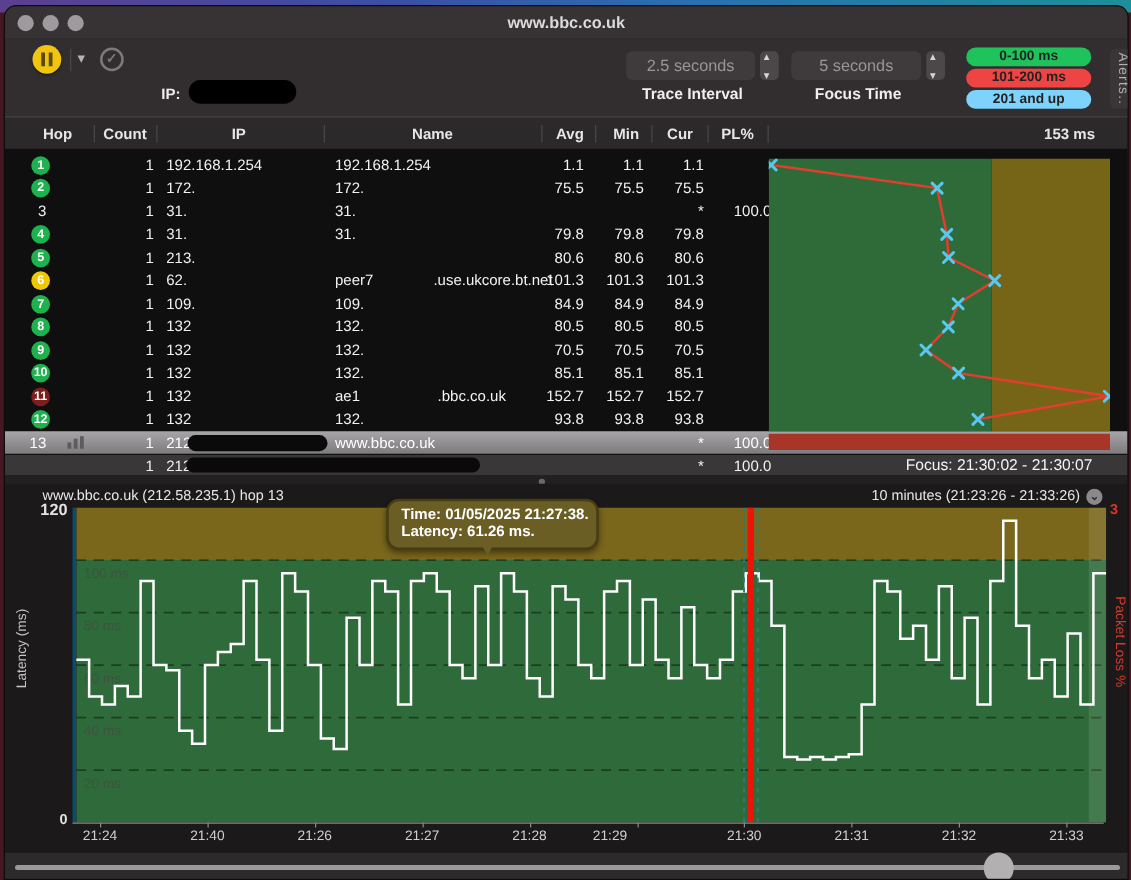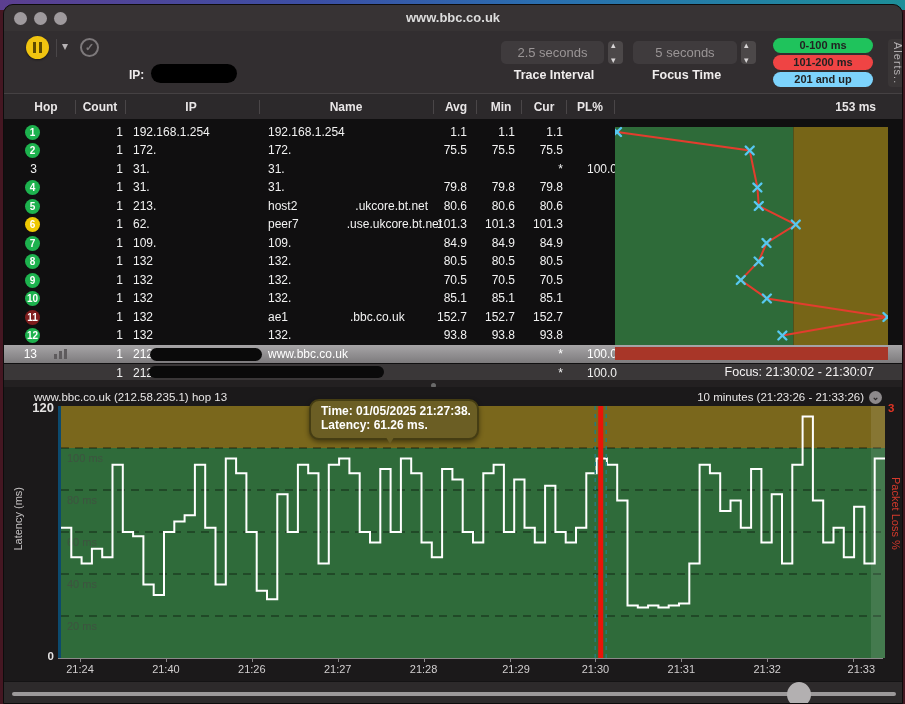--- a/index.html
+++ b/index.html
@@ -188,21 +188,20 @@
         <div class="cell c-name">31.</div>
         <div class="cell c-avg">79.8</div>
         <div class="cell c-min">79.8</div>
         <div class="cell c-cur">79.8</div>
         <div class="cell c-pl"></div>
       </div>
       <div class="trow" style="top: 77.7px;">
         <div class="badge" style="background: rgb(29, 178, 78);">5</div>
         <div class="cell c-count">1</div>
         <div class="cell c-ip">213.</div>
-        <div class="cell c-name">host2<span class="gap" style="width: 58px;"></span><span>.ukcore.bt.net</span></div>
         <div class="cell c-avg">80.6</div>
         <div class="cell c-min">80.6</div>
         <div class="cell c-cur">80.6</div>
         <div class="cell c-pl"></div>
       </div>
       <div class="trow" style="top: 96.2px;">
         <div class="badge" style="background: rgb(238, 201, 3);">6</div>
         <div class="cell c-count">1</div>
         <div class="cell c-ip">62.</div>
         <div class="cell c-name">peer7<span class="gap" style="width: 48px;"></span><span>.use.ukcore.bt.net</span></div>
@@ -366,29 +365,29 @@
         <div class="xtick" style="left: 76px;">21:24</div>
         <div class="xtickmark" style="left: 76px;"></div>
         <div class="xtick" style="left: 161.9px;">21:40</div>
         <div class="xtickmark" style="left: 161.9px;"></div>
         <div class="xtick" style="left: 247.8px;">21:26</div>
         <div class="xtickmark" style="left: 247.8px;"></div>
         <div class="xtick" style="left: 333.7px;">21:27</div>
         <div class="xtickmark" style="left: 333.7px;"></div>
         <div class="xtick" style="left: 419.6px;">21:28</div>
         <div class="xtickmark" style="left: 419.6px;"></div>
-        <div class="xtick" style="left: 512px;">21:29</div>
+        <div class="xtick" style="left: 484px;">21:29</div>
         <div class="xtickmark" style="left: 505.5px;"></div>
         <div class="xtick" style="left: 591.4px;">21:30</div>
         <div class="xtickmark" style="left: 591.4px;"></div>
         <div class="xtick" style="left: 677.3px;">21:31</div>
         <div class="xtickmark" style="left: 677.3px;"></div>
         <div class="xtick" style="left: 763.2px;">21:32</div>
         <div class="xtickmark" style="left: 763.2px;"></div>
-        <div class="xtick" style="left: 849.1px; text-align: right;">21:33</div>
+        <div class="xtick" style="left: 849.1px;">21:33</div>
         <div class="xtickmark" style="left: 849.1px;"></div>
       </div>
 
     <div id="tooltip">
       <div>Time: 01/05/2025 21:27:38.</div>
       <div>Latency: 61.26 ms.</div>
     </div>
 
     <div id="time-scrollbar">
       <div id="sb-track"></div>

